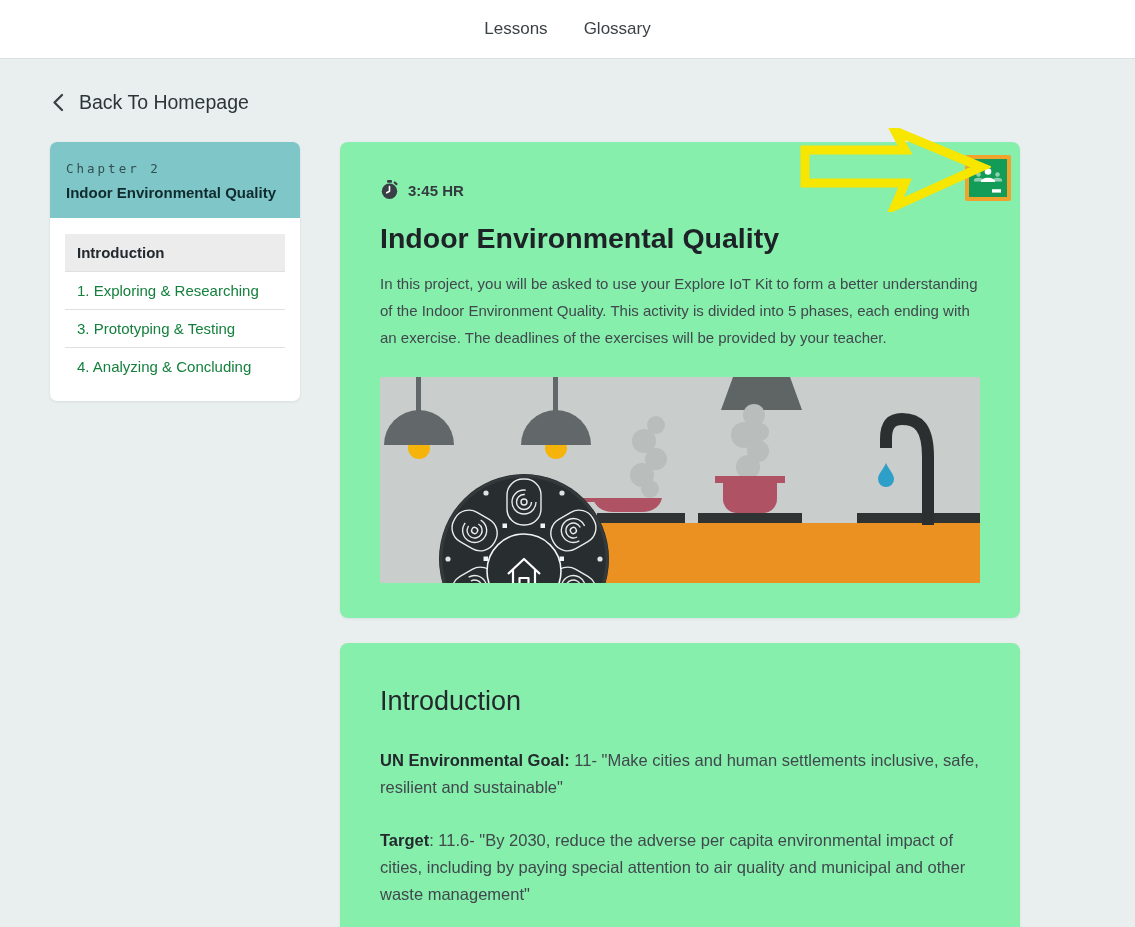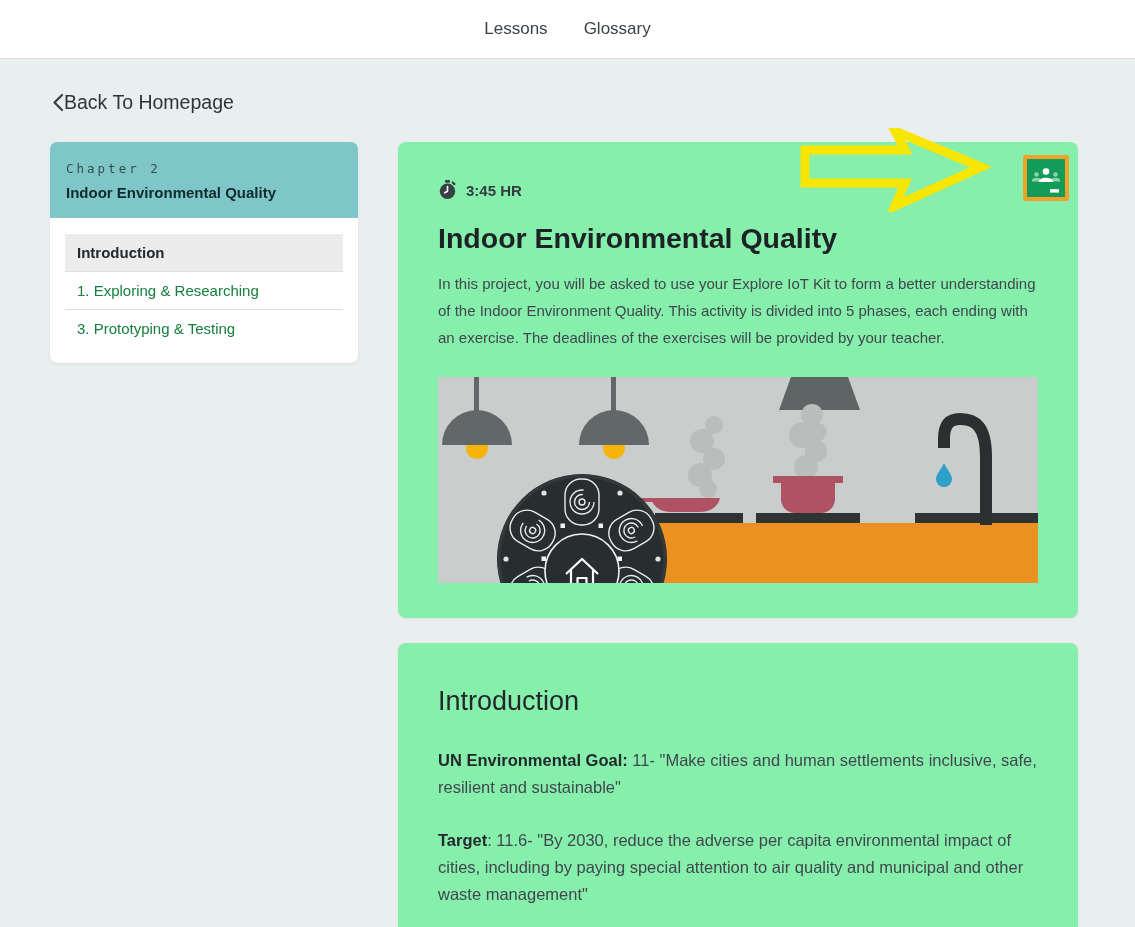--- a/index.html
+++ b/index.html
@@ -13,30 +13,30 @@
   .topnav {
     height:59px; background:#ffffff;
     display:flex; align-items:center; justify-content:center; gap:36px;
     border-bottom:1px solid #dcdfdf;
   }
   .topnav a { font-size:17px; color:#3b4246; text-decoration:none; cursor:pointer; }
 
   
   .back-row {
     margin:30px 0 0 52px; height:27px;
-    display:flex; align-items:center; 
+    display:flex; align-items:center; gap:15px;
     font-size:19.5px; color:#2e3538; cursor:pointer; width:max-content;
   }
 
   
   .layout { display:flex; align-items:flex-start; gap:40px; padding:26px 0 0 50px; }
 
   
   .sidebar {
-    width:308px; background:#fff; border-radius:7px; overflow:hidden;
+    width:250px; background:#fff; border-radius:7px; overflow:hidden;
     box-shadow:0 1px 3px rgba(0,0,0,.08); flex:none;
   }
   .sidebar-header { background:#7fc6c8; padding:19px 16px 17px; }
   .chapter-label {
     font-family:"DejaVu Sans Mono", monospace;
     font-size:12.5px; letter-spacing:3px; color:#32504f;
   }
   .chapter-title { margin-top:8px; font-size:15px; font-weight:bold; color:#0f2b2d; }
   .sidebar-list { padding:16px 15px; }
   .sidebar-item {
@@ -95,20 +95,21 @@
 
   <aside class="sidebar">
     <div class="sidebar-header">
       <div class="chapter-label">Chapter 2</div>
       <div class="chapter-title">Indoor Environmental Quality</div>
     </div>
     <div class="sidebar-list">
       <div class="sidebar-item active">Introduction</div>
       <div class="sidebar-item">1. Exploring &amp; Researching</div>
       <div class="sidebar-item">3. Prototyping &amp; Testing</div>
+      <div class="sidebar-item">4. Analyzing &amp; Concluding</div>
     </div>
   </aside>
 
   <div class="main-col">
 
     <section class="card lesson-card">
       <div class="timer-row">
         <svg width="19" height="20" viewBox="0 0 19 20">
           <rect x="7" y="0" width="5" height="2.8" rx="1" fill="#394045"></rect>
           <rect x="13.4" y="2.2" width="4.4" height="2.2" rx="1" transform="rotate(42 15.6 3.3)" fill="#394045"></rect>

